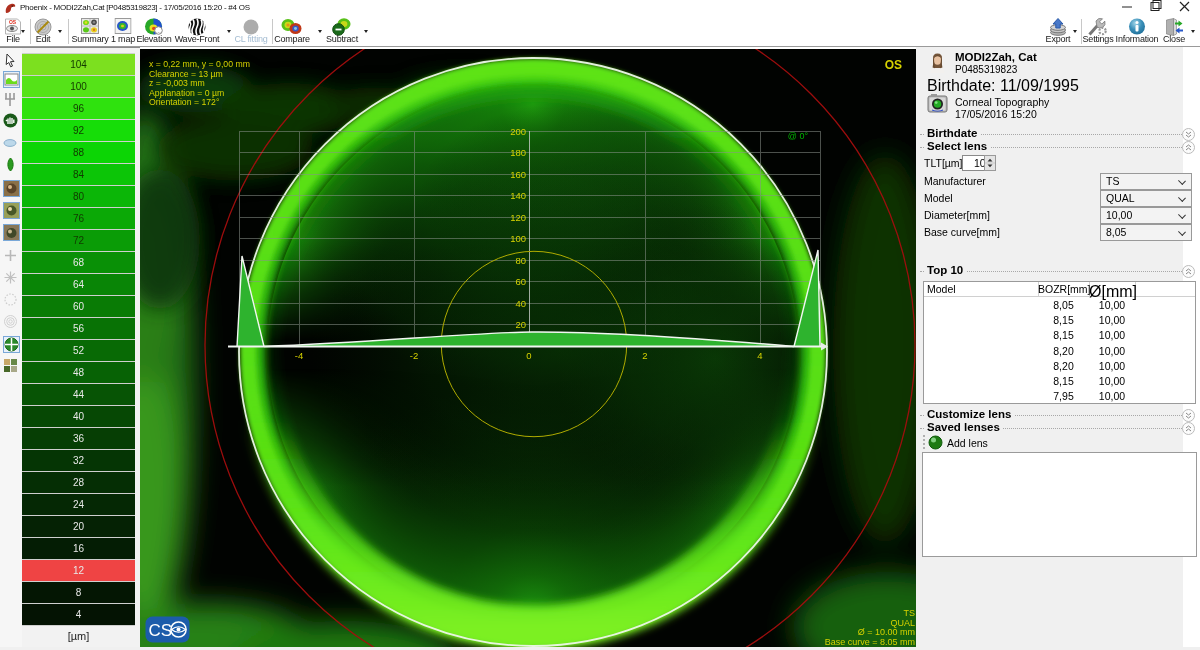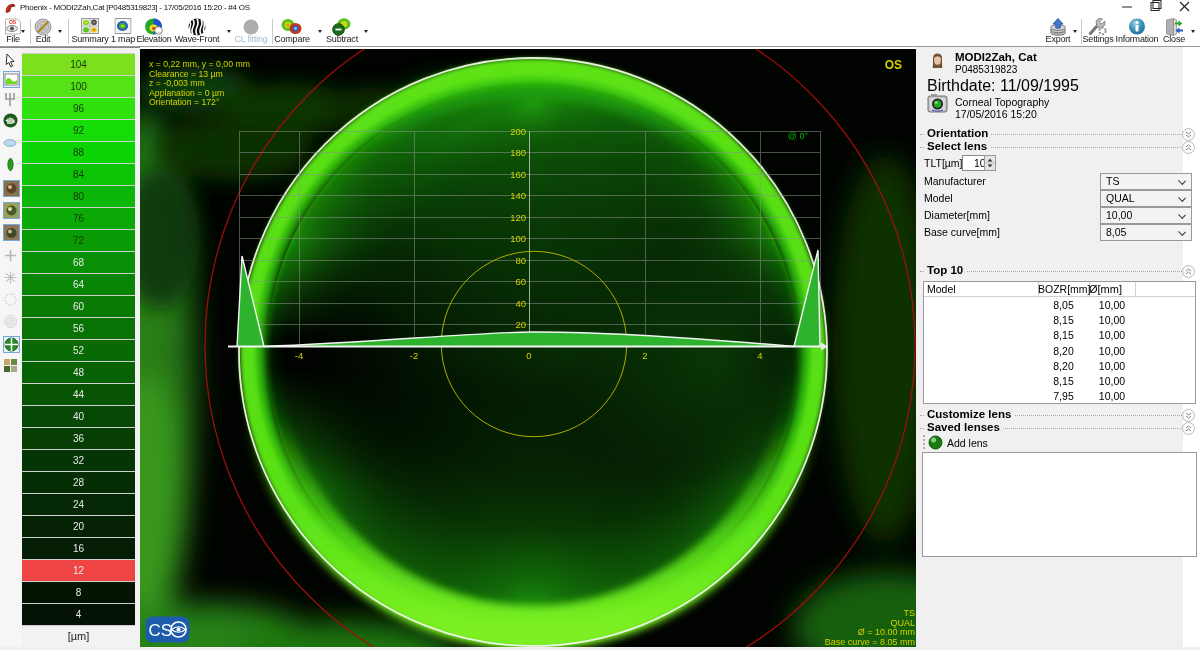--- a/index.html
+++ b/index.html
@@ -532,21 +532,21 @@
   <rect x="2.5" y="4.5" width="16" height="13" rx="1.5" fill="#d8d8d8"></rect>
   <circle cx="10.5" cy="11" r="5.5" fill="#222"></circle>
   <circle cx="10.5" cy="11" r="3.8" fill="#22aa22"></circle>
   <circle cx="9.2" cy="9.6" r="1.4" fill="#7de07d"></circle>
   <path d="M5 16.5 Q10.5 19 16 16.5 L16 17.5 Q10.5 19.5 5 17.5Z" fill="#2244cc"></path>
 </svg>
 <div class="abs" style="left:39px;top:49px;font-size:10.5px">Corneal Topography</div>
 <div class="abs" style="left:39px;top:61px;font-size:10.5px">17/05/2016 15:20</div>
 
 <div class="dotline" style="left:4px;top:87px;width:274px"></div>
-<div class="hdr" style="left:8px;top:80px">Orientation</div>
+<div class="hdr" style="left:8px;top:80px">Birthdate</div>
 <svg class="chev" style="left:266px;top:81px" width="13" height="13" viewBox="0 0 13 13">
         <circle cx="6.5" cy="6.5" r="6" fill="#fcfcfc" stroke="#bbb"></circle>
         <path d="M4 4 L6.5 6 L9 4 M4 7 L6.5 9 L9 7" fill="none" stroke="#888" stroke-width="1"></path>
       </svg>
 
 <div class="dotline" style="left:4px;top:100px;width:274px"></div>
 <div class="hdr" style="left:8px;top:93px">Select lens</div>
 <svg class="chev" style="left:266px;top:94px" width="13" height="13" viewBox="0 0 13 13">
         <circle cx="6.5" cy="6.5" r="6" fill="#fcfcfc" stroke="#bbb"></circle>
         <path d="M4 6 L6.5 4 L9 6 M4 9 L6.5 7 L9 9" fill="none" stroke="#888" stroke-width="1"></path>
@@ -574,21 +574,21 @@
         <circle cx="6.5" cy="6.5" r="6" fill="#fcfcfc" stroke="#bbb"></circle>
         <path d="M4 6 L6.5 4 L9 6 M4 9 L6.5 7 L9 9" fill="none" stroke="#888" stroke-width="1"></path>
       </svg>
 <div id="t10box">
   <div class="abs" style="left:114px;top:0;width:1px;height:14px;background:#d0d0d0"></div>
   <div class="abs" style="left:165px;top:0;width:1px;height:14px;background:#d0d0d0"></div>
   <div class="abs" style="left:211px;top:0;width:1px;height:14px;background:#d0d0d0"></div>
   <div class="abs" style="left:0;top:14px;width:271px;height:1px;background:#d0d0d0"></div>
   <div class="abs" style="left:3px;top:1px;font-size:10.5px">Model</div>
   <div class="abs" style="left:114px;top:1px;width:51px;text-align:center;font-size:10.5px">BOZR[mm]</div>
-  <div class="abs" style="left:165px;top:1px;width:46px;font-size:11px">Ø[mm]</div>
+  <div class="abs" style="left:165px;top:1px;width:46px;font-size:16px">Ø[mm]</div>
   <div class="abs" style="left:114px;top:16px;width:51px;text-align:center;font-size:10.5px;line-height:15.2px">8,05<br>8,15<br>8,15<br>8,20<br>8,20<br>8,15<br>7,95</div>
   <div class="abs" style="left:165px;top:16px;width:46px;text-align:center;font-size:10.5px;line-height:15.2px">10,00<br>10,00<br>10,00<br>10,00<br>10,00<br>10,00<br>10,00</div>
 </div>
 
 <div class="dotline" style="left:4px;top:368px;width:274px"></div>
 <div class="hdr" style="left:8px;top:361px">Customize lens</div>
 <svg class="chev" style="left:266px;top:362px" width="13" height="13" viewBox="0 0 13 13">
         <circle cx="6.5" cy="6.5" r="6" fill="#fcfcfc" stroke="#bbb"></circle>
         <path d="M4 4 L6.5 6 L9 4 M4 7 L6.5 9 L9 7" fill="none" stroke="#888" stroke-width="1"></path>
       </svg>

